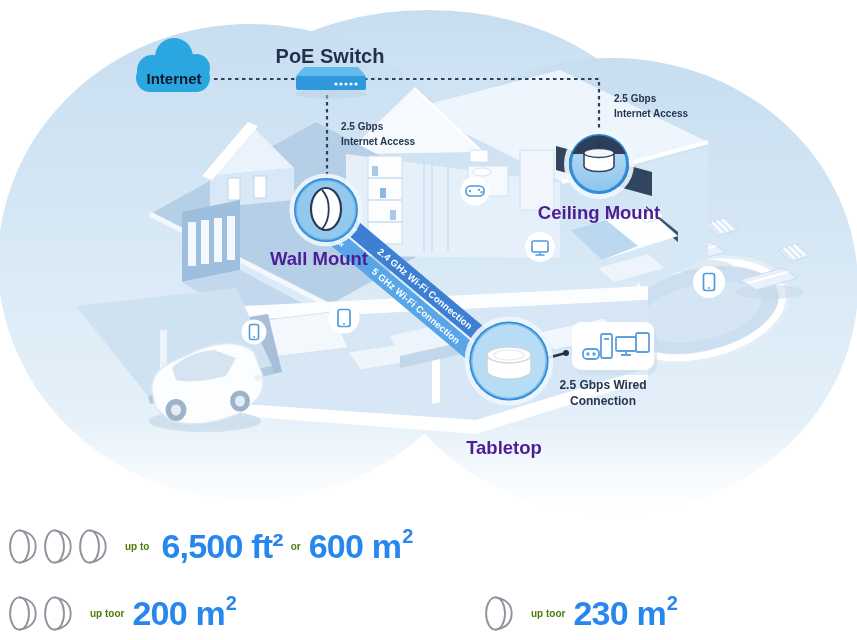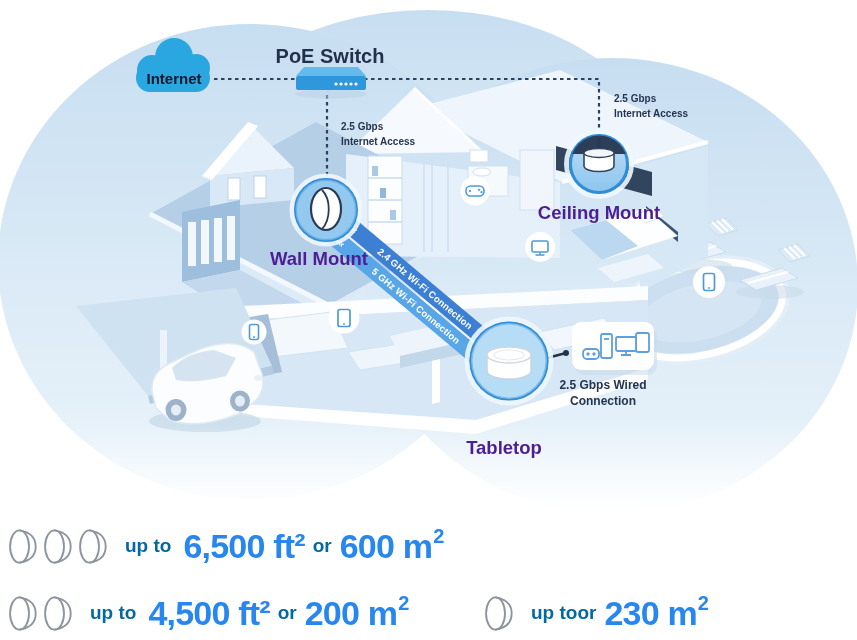--- a/index.html
+++ b/index.html
@@ -28,21 +28,21 @@
   .lbl-tab{left:444px;top:389px;width:120px;margin-top:48px;}
   .wired{left:540px;top:377px;width:126px;text-align:center;font-size:12px;line-height:16px;
          font-weight:bold;color:#24354f;}
   
   .cov{position:absolute;display:flex;align-items:center;z-index:4;}
   .cov1{left:8px;top:517px;height:58px;}
   .cov2{left:8px;top:585px;height:56px;}
   .cov3{left:484px;top:585px;height:56px;}
   .icons{display:flex;gap:5px;margin-right:17px;align-items:center;}
   .puck-ic{width:30px;height:41px;color:#8d949d;display:block;}
-  .upto,.or{font-size:19px;font-weight:bold;color:#0369a1;white-space:pre;}
+  .upto,.or{font-size:10px;font-weight:bold;color:#4d7c0f;white-space:pre;}
   .big{font-size:34px;font-weight:bold;color:#2787ee;letter-spacing:-0.8px;white-space:nowrap;}
   .big-ft{margin:0 8px 0 12px;}
   .big-m{margin-left:8px;}
   .big sup{font-size:20px;position:relative;top:-2px;margin-left:1px;}
 </style>
 </head>
 <body>
 
 <div class="stage">
 
@@ -347,21 +347,20 @@
   <div class="cov cov2">
     <span class="icons">
       <svg class="puck-ic" viewBox="0 0 26 34">
           <use href="#puckIcon"></use>
         </svg>
       <svg class="puck-ic" viewBox="0 0 26 34">
           <use href="#puckIcon"></use>
         </svg>
     </span>
     <span class="upto">up to</span>
-    <span class="big big-ft">4,500 ft²</span>
     <span class="or">or</span>
     <span class="big big-m"><span>200 m</span><sup>2</sup></span>
   </div>
 
   <div class="cov cov3">
     <span class="icons">
       <svg class="puck-ic" viewBox="0 0 26 34">
           <use href="#puckIcon"></use>
         </svg>
     </span>

